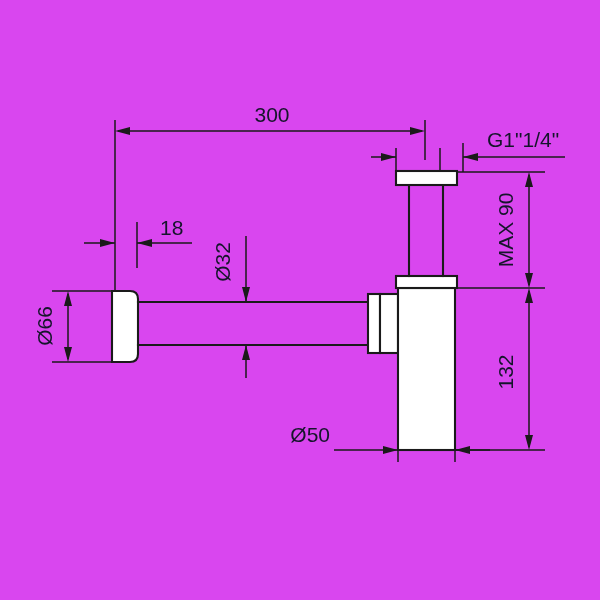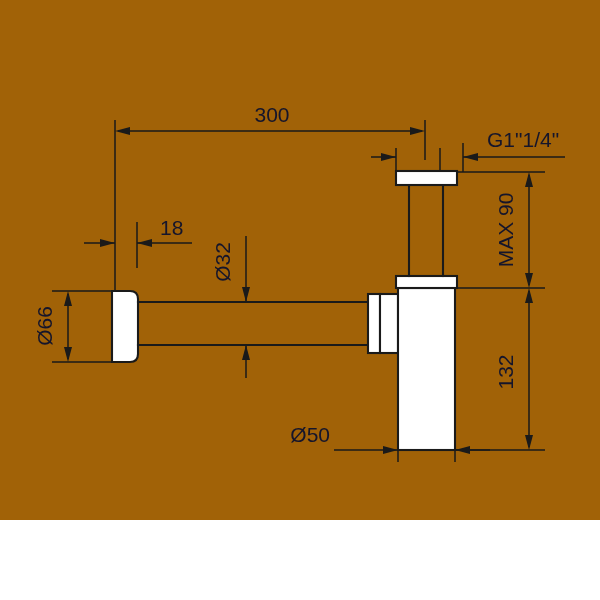--- a/index.html
+++ b/index.html
@@ -9,22 +9,22 @@
   }
   body {
     width: 600px;
     height: 600px;
     font-family: "Liberation Sans", sans-serif;
     overflow: hidden;
   }
   #drawing-root {
     position: relative;
     width: 600px;
-    height: 520px;
-    background: #a16207;
+    height: 600px;
+    background: #d946ef;
   }
   svg#tech-drawing {
     display: block;
     width: 600px;
     height: 600px;
   }
   .obj-line {
     stroke: #1a1a1a;
     stroke-width: 2.1;
     fill: none;

